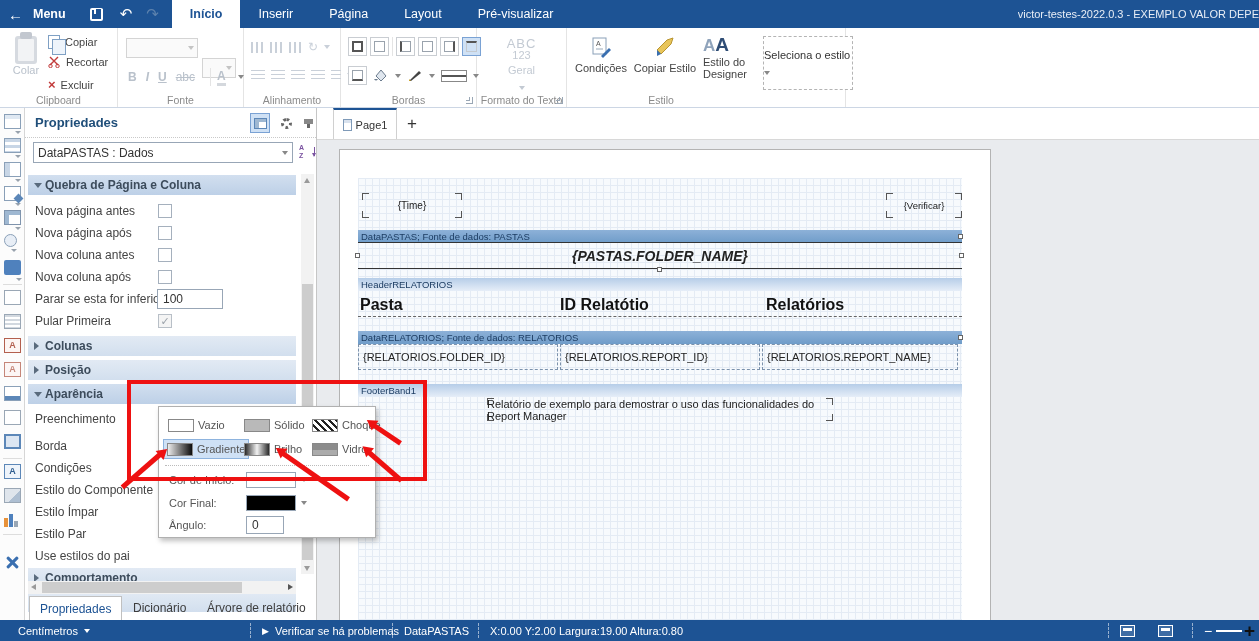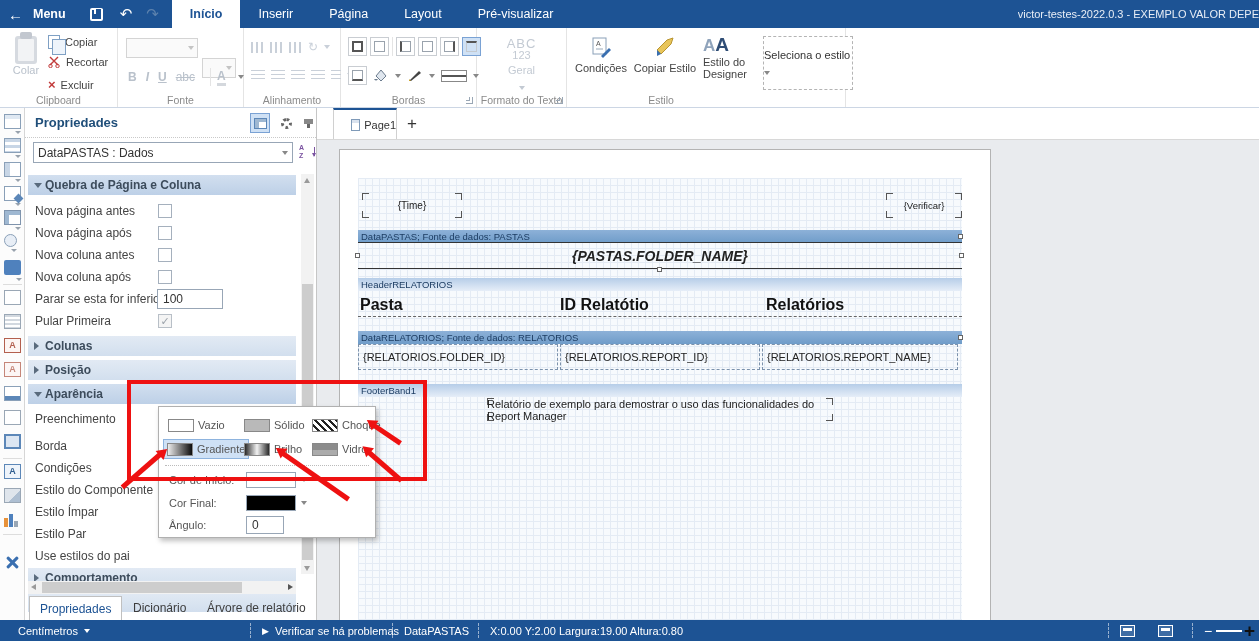--- a/index.html
+++ b/index.html
@@ -133,21 +133,21 @@
 .sw-glare{background:linear-gradient(90deg,#2a2a2a,#f2f2f2 50%,#2a2a2a)}
 .sw-glass{background:linear-gradient(#8c8c8c 0 50%,#ababab 50%)}
 .psep{position:absolute;left:6px;right:6px;top:58px;border-top:1px dotted #bbb}
 .prow2{position:absolute;left:10px;height:18px;display:flex;align-items:center}
 .csw{display:inline-block;width:50px;height:16px;border:1px solid #98a6b6}
 .popup .chev{margin-left:5px}
 
 
 .canvas{position:absolute;left:317px;top:108px;right:0;bottom:21px;background:#e9ebee}
 .tabstrip{position:absolute;left:0;top:0;right:0;height:32px;background:#fff;border-bottom:1px solid #d8d8d8}
-.pg-tab{position:absolute;left:16px;top:0;height:31px;width:64px;background:#fff;border:1px solid #d0d0d0;border-top:2px solid #1d5394;border-bottom:none;display:flex;align-items:center;justify-content:flex-end;gap:4px;font-size:11px;color:#333;cursor:pointer}
+.pg-tab{position:absolute;left:16px;top:0;height:31px;width:64px;background:#fff;border:1px solid #d0d0d0;border-top:2px solid #1d5394;border-bottom:none;display:flex;align-items:center;justify-content:center;gap:4px;font-size:11px;color:#333;cursor:pointer}
 .pg-ic{width:9px;height:12px;border:1px solid #7f9ab8;background:linear-gradient(#d9e2ee 0 3px,#fff 3px)}
 .plus-tab{position:absolute;left:90px;top:6px;font-size:17px;color:#333;cursor:pointer}
 .page{position:absolute;left:22px;top:41px;width:652px;bottom:0;background:#fff;border:1px solid #b3b3b3;border-bottom:none}
 .bandarea{position:absolute;left:18px;top:28px;width:604px;bottom:0;background-color:#f7fafd;background-image:linear-gradient(to right,#e4ebf4 1px,transparent 1px),linear-gradient(to bottom,#e4ebf4 1px,transparent 1px);background-size:7px 7px}
 .strip{position:absolute;left:0;width:604px;height:13px;background:linear-gradient(#b6cde8,#e6eef8);font-size:9.5px;color:#1c3c62;line-height:13px;padding-left:3px;cursor:pointer;white-space:nowrap;overflow:hidden}
 .strip.sel{background:linear-gradient(#8db1d8,#6f9cc9)}
 .hsq{position:absolute;width:5px;height:5px;background:#fff;border:1px solid #666;z-index:3}
 .itm{position:absolute;font-size:10px;color:#222;display:flex;align-items:center;justify-content:center}
 .cb::before,.cb::after{content:"";position:absolute;top:0;width:6px;height:6px}
 .cb::before{left:0;border-top:1px solid #555;border-left:1px solid #555}

